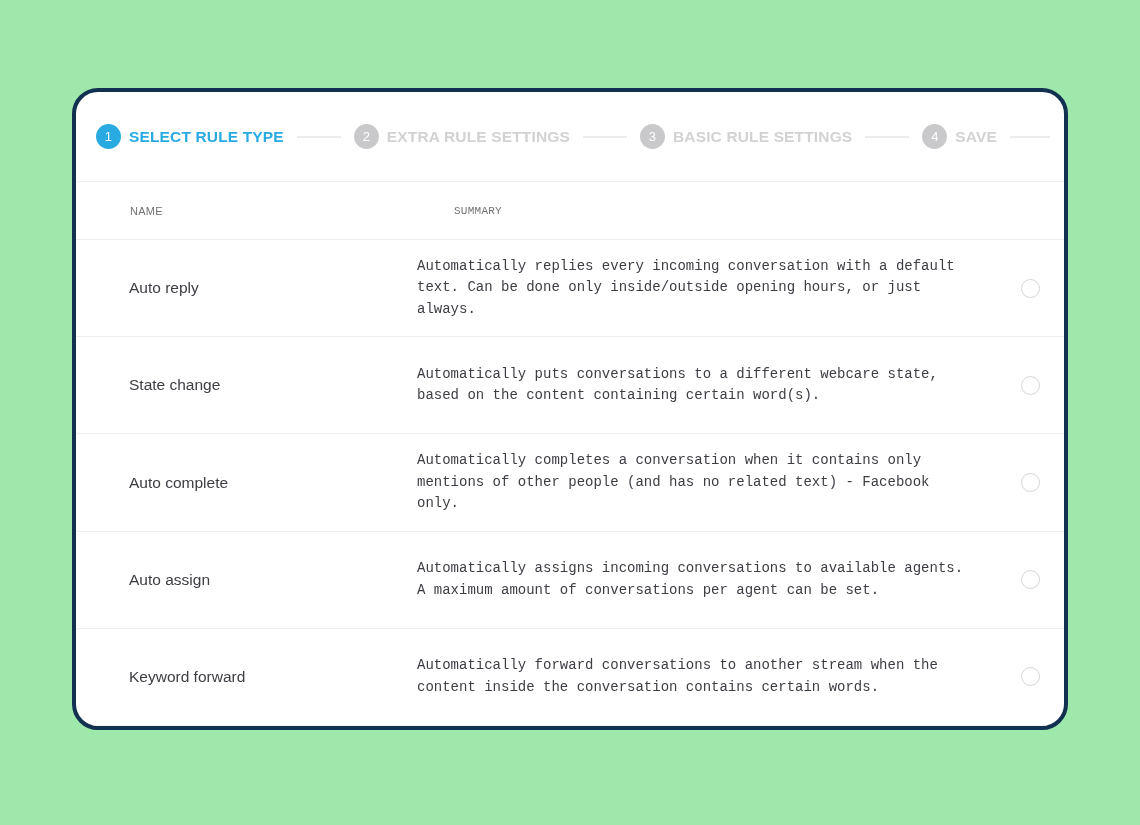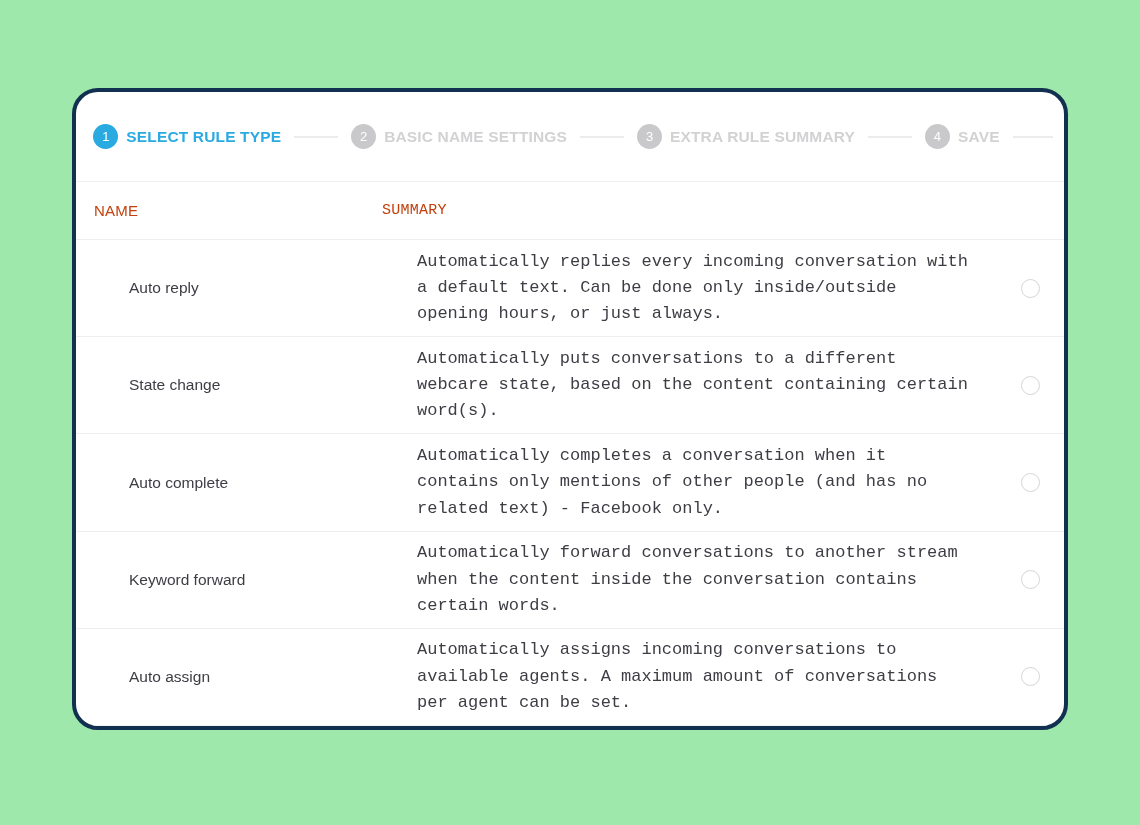--- a/index.html
+++ b/index.html
@@ -94,23 +94,24 @@
   }
   .t-head {
     display: flex;
     align-items: center;
     height: 57px;
     min-height: 57px;
     border-bottom: 1px solid #eeeef0;
   }
   .t-head .col-name,
   .t-head .col-sum {
-    font-size: 15px;
-    color: #c2410c;
+    font-size: 11px;
+    color: #737373;
     letter-spacing: 0.25px;
+    margin-left: 36px;
   }
   .col-name {
     width: 306px;
     padding-left: 18px;
     box-sizing: border-box;
     flex: 0 0 auto;
   }
   .col-sum {
     flex: 1 1 auto;
     padding-right: 22px;
@@ -134,21 +135,21 @@
     padding-left: 35px;
   }
   .t-row:last-child {
     border-bottom: 1px solid #f2f2f4;
   }
   .t-row .col-name {
     font-size: 15.5px;
     color: #3d3d44;
   }
   .rule-summary {
-    font-size: 17px;
+    font-size: 14px;
     color: #3d3d44;
     line-height: 1.55;
     max-width: 600px;
   }
   .radio {
     width: 19px;
     height: 19px;
     border-radius: 50%;
     border: 1.6px solid #d6d6d8;
     background: #fff;
@@ -164,27 +165,27 @@
     <div class="stepper">
 
       <div class="step active">
         <span class="step-badge">1</span>
         <span class="step-label">SELECT RULE TYPE</span>
       </div>
       <div class="connector"></div>
 
       <div class="step">
         <span class="step-badge">2</span>
-        <span class="step-label">BASIC NAME SETTINGS</span>
+        <span class="step-label">EXTRA RULE SETTINGS</span>
       </div>
       <div class="connector"></div>
 
       <div class="step">
         <span class="step-badge">3</span>
-        <span class="step-label">EXTRA RULE SUMMARY</span>
+        <span class="step-label">BASIC RULE SETTINGS</span>
       </div>
       <div class="connector"></div>
 
       <div class="step">
         <span class="step-badge">4</span>
         <span class="step-label">SAVE</span>
       </div>
       <div class="connector tail"></div>
 
     </div>
@@ -222,33 +223,33 @@
         <div class="col-sum">
           <div class="rule-summary">Automatically completes a conversation when it contains only mentions of other people (and has no related text) - Facebook only.</div>
         </div>
         <div class="col-radio">
           <span class="radio"></span>
         </div>
       </div>
 
 
       <div class="t-row">
+        <div class="col-name">Auto assign</div>
+        <div class="col-sum">
+          <div class="rule-summary">Automatically assigns incoming conversations to available agents. A maximum amount of conversations per agent can be set.</div>
+        </div>
+        <div class="col-radio">
+          <span class="radio"></span>
+        </div>
+      </div>
+
+      <div class="t-row">
         <div class="col-name">Keyword forward</div>
         <div class="col-sum">
           <div class="rule-summary">Automatically forward conversations to another stream when the content inside the conversation contains certain words.</div>
-        </div>
-        <div class="col-radio">
-          <span class="radio"></span>
-        </div>
-      </div>
-
-      <div class="t-row">
-        <div class="col-name">Auto assign</div>
-        <div class="col-sum">
-          <div class="rule-summary">Automatically assigns incoming conversations to available agents. A maximum amount of conversations per agent can be set.</div>
         </div>
         <div class="col-radio">
           <span class="radio"></span>
         </div>
       </div>
 
     </div>
   </div>
 </div>
 

